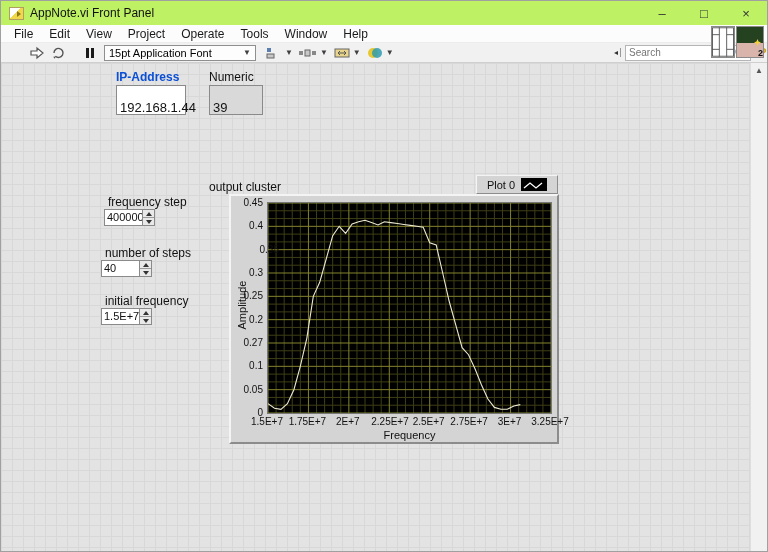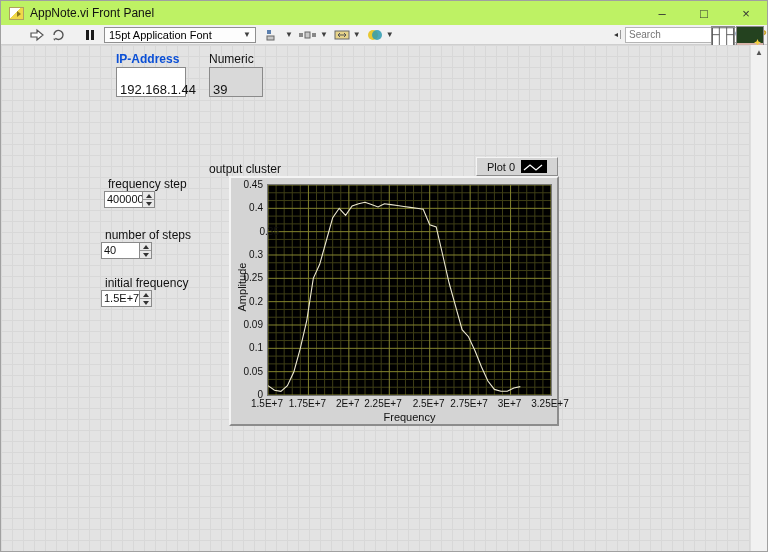--- a/index.html
+++ b/index.html
@@ -107,20 +107,30 @@
 <div class="window">
 
   <div class="titlebar">
     <div class="title-icon"></div>
     <div class="title-text">AppNote.vi Front Panel</div>
     <div class="capbtn">–</div>
     <div class="capbtn">□</div>
     <div class="capbtn">×</div>
   </div>
 
+  <div class="menubar">
+    <span class="menu-item">File</span>
+    <span class="menu-item">Edit</span>
+    <span class="menu-item">View</span>
+    <span class="menu-item">Project</span>
+    <span class="menu-item">Operate</span>
+    <span class="menu-item">Tools</span>
+    <span class="menu-item">Window</span>
+    <span class="menu-item">Help</span>
+  </div>
 
   <div class="toolbar">
     <div class="tbtn">
       <svg class="icon-svg" width="16" height="14" viewBox="0 0 16 14">
         <path d="M2 5 h6 V2 l6 5 -6 5 V9 H2 z" fill="#fdfdfd" stroke="#555" stroke-width="1.2"></path>
       </svg>
     </div>
     <div class="tbtn">
       <svg class="icon-svg" width="15" height="14" viewBox="0 0 15 14">
         <path d="M3 7 a4.5 4.5 0 1 1 1.4 3.2" fill="none" stroke="#555" stroke-width="1.4"></path>
@@ -312,30 +322,30 @@
             <polyline points="0.0,200.7 6.5,205.3 12.9,206.3 19.4,200.7 25.9,186.7 32.3,163.3 38.8,135.3 45.3,93.3 51.7,79.3 58.2,56.0 64.7,32.7 71.2,23.3 77.6,30.3 84.1,21.0 90.6,18.7 97.0,17.3 103.5,19.6 110.0,21.9 116.4,18.7 122.9,19.6 129.4,20.5 135.8,21.5 142.3,22.4 148.8,23.3 155.2,24.3 161.7,39.7 168.2,42.0 174.7,70.0 181.1,98.0 187.6,121.3 194.1,144.7 200.5,151.7 207.0,165.7 213.5,182.0 219.9,196.0 226.4,204.4 232.9,206.3 239.3,206.3 245.8,203.0 252.3,201.6" fill="none" stroke="#ece8d0" stroke-width="1.1"></polyline>
           </svg>
       </div>
       <div id="yticks">
           <span class="ytick" style="left: 0px; top: 6px;">0.45</span>
           <span class="ytick" style="left: 0px; top: 29.3333px;">0.4</span>
           <span class="ytick" style="left: 16px; top: 52.6667px; text-align: right;">0.35</span>
           <span class="ytick" style="left: 0px; top: 76px;">0.3</span>
           <span class="ytick" style="left: 0px; top: 99.3333px;">0.25</span>
           <span class="ytick" style="left: 0px; top: 122.667px;">0.2</span>
-          <span class="ytick" style="left: 0px; top: 146px;">0.09</span>
+          <span class="ytick" style="left: 0px; top: 146px;">0.27</span>
           <span class="ytick" style="left: 0px; top: 169.333px;">0.1</span>
           <span class="ytick" style="left: 0px; top: 192.667px;">0.05</span>
           <span class="ytick" style="left: 0px; top: 216px;">0</span>
         </div>
       <div id="xticks">
           <span class="xtick" style="left: 36px;">1.5E+7</span>
           <span class="xtick" style="left: 76.4286px;">1.75E+7</span>
           <span class="xtick" style="left: 116.857px;">2E+7</span>
-          <span class="xtick" style="left: 152px;">2.25E+7</span>
+          <span class="xtick" style="left: 159px;">2.25E+7</span>
           <span class="xtick" style="left: 197.714px;">2.5E+7</span>
           <span class="xtick" style="left: 238.143px;">2.75E+7</span>
           <span class="xtick" style="left: 278.571px;">3E+7</span>
           <span class="xtick" style="left: 319px;">3.25E+7</span>
         </div>
       <div class="xlab">Frequency</div>
     </div>
 
     <div class="vscroll">
       <span class="sb-arrow">▲</span>

